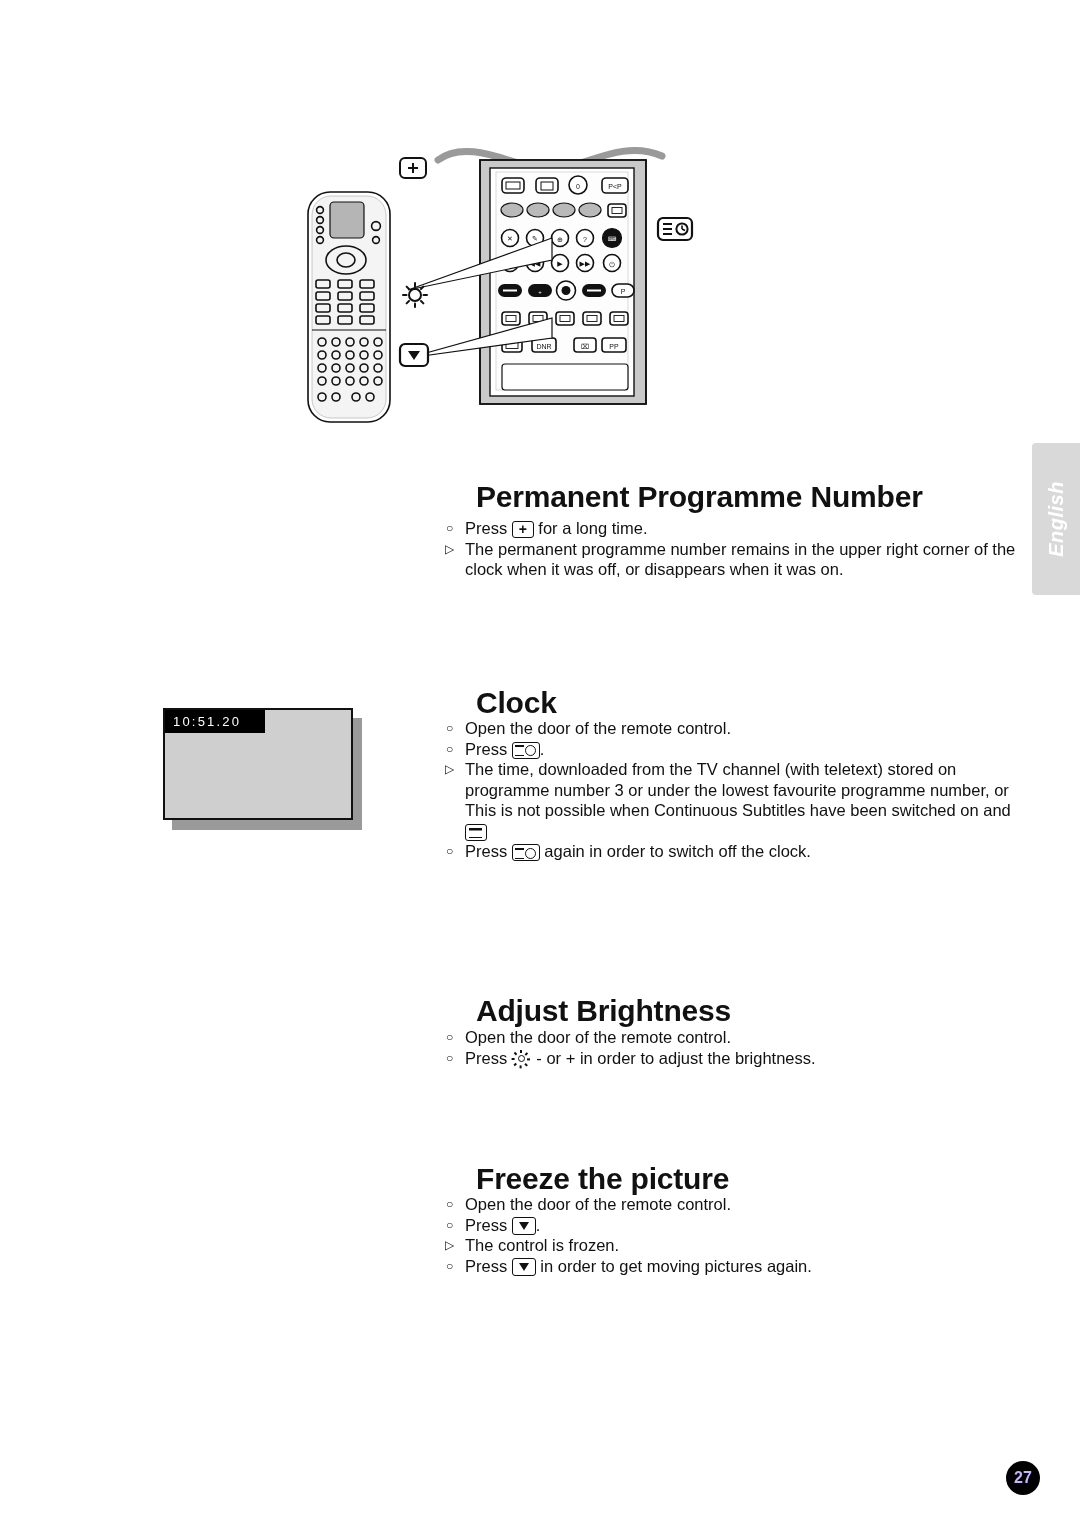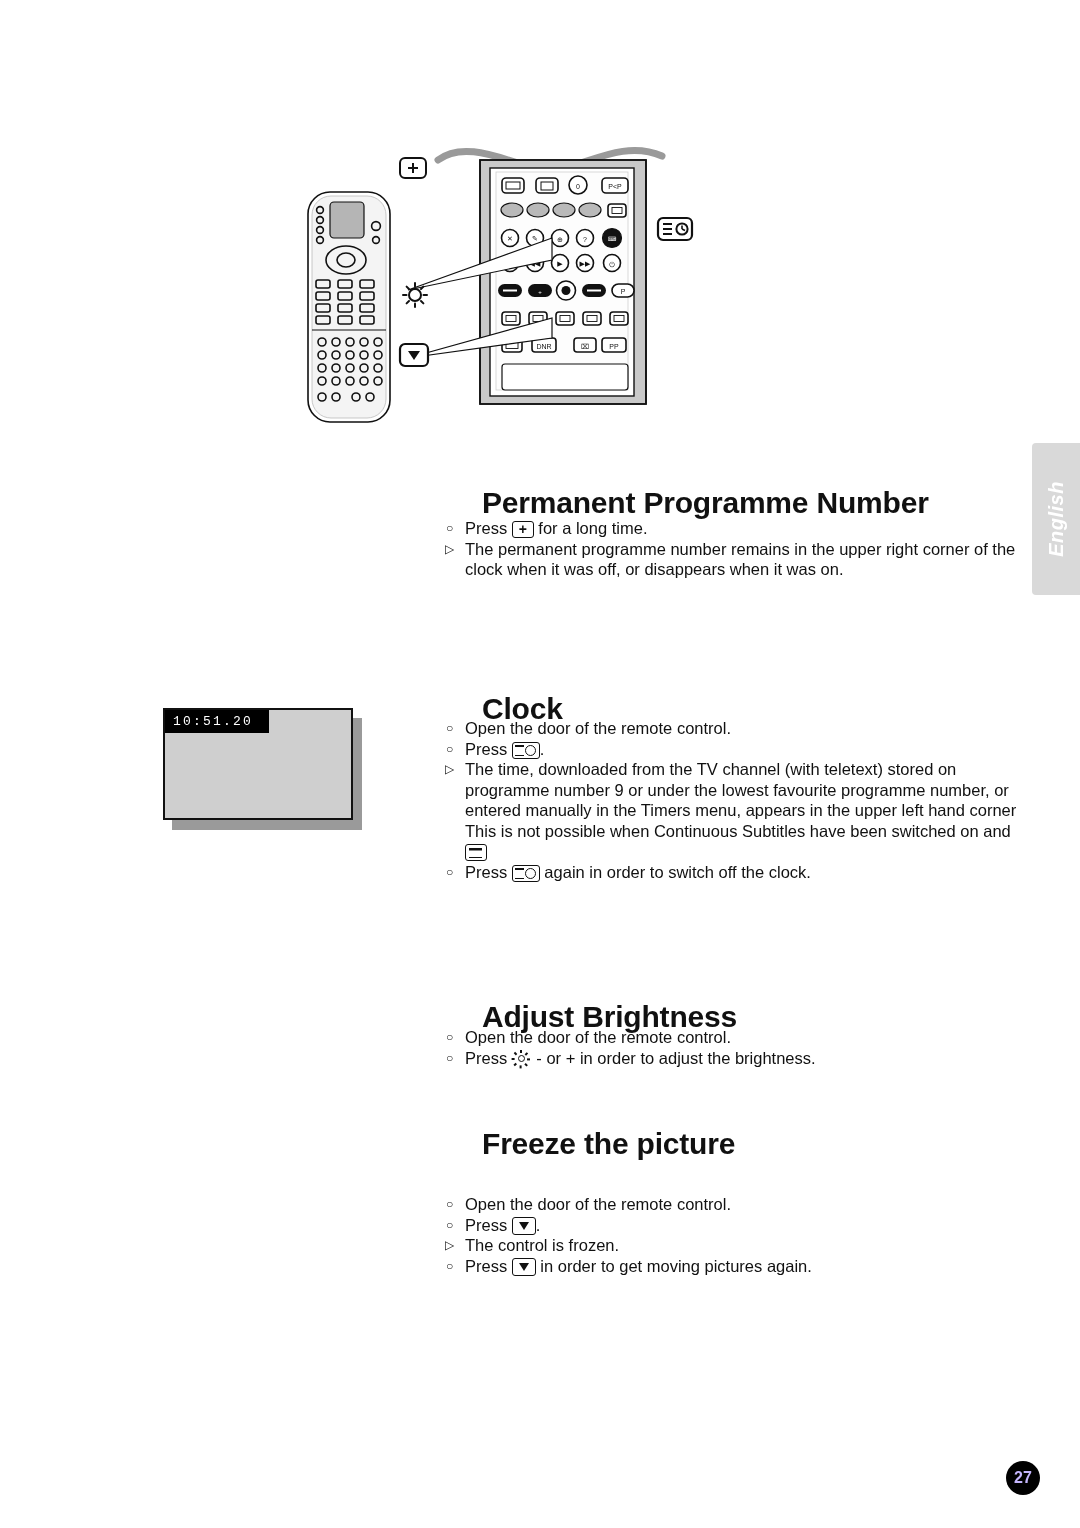--- a/index.html
+++ b/index.html
@@ -58,21 +58,21 @@
   }
 
   
   .heading {
     position: absolute;
     font-weight: bold;
     font-size: 30px;
     letter-spacing: -0.2px;
     color: #111;
   }
-  h1.heading, h2.heading { margin: 16px; text-align: right; }
+  h1.heading, h2.heading { margin: 10px; text-align: right; }
 
   
   .block {
     position: absolute;
     font-size: 16.5px;
     line-height: 20.5px;
     color: #111;
   }
   .line {
     position: relative;
@@ -184,24 +184,24 @@
     width: 190px; height: 112px;
     background: #cfcfcf;
     border: 2px solid #111;
     box-sizing: border-box;
   }
   #clock-time {
     position: absolute;
     left: 0; top: 0;
     background: #000;
     color: #fff;
-    font-family: Liberation Mono, monospace;
+    font-family: Liberation Sans, sans-serif;
     font-size: 13px;
     letter-spacing: 2.2px;
-    padding: 4px 16px 4px 8px;
+    padding: 4px 24px 4px 8px;
   }
 
   
   #page-number {
     position: absolute;
     right: 40px;
     bottom: 33px;
     width: 34px; height: 34px;
     border-radius: 50%;
     background: #000;
@@ -441,22 +441,21 @@
       <span>Open the door of the remote control.</span>
     </div>
     <div class="line">
       <span class="bullet circle">○</span>
       <span>Press </span><span class="ikey clock"></span><span>.</span>
     </div>
     <div class="line">
       <span class="bullet tri">▷</span>
       <span>The time, downloaded from the TV channel (with teletext) stored on</span>
     </div>
-    <div class="cont">programme number 9 or under the lowest favourite programme number, or</div>
-    <div class="cont">entered manually in the Timers menu, appears in the upper left hand corner</div>
+    <div class="cont">programme number 3 or under the lowest favourite programme number, or</div>
     <div class="cont">This is not possible when Continuous Subtitles have been switched on and</div>
     <div class="cont"><span class="ikey teletext"></span></div>
     <div class="line">
       <span class="bullet circle">○</span>
       <span>Press </span><span class="ikey clock"></span><span> again in order to switch off the clock.</span>
     </div>
   </div>
 
   <h2 class="heading" style="left:466px; top:984px;">Adjust Brightness</h2>
 
@@ -464,21 +463,21 @@
     <div class="line">
       <span class="bullet circle">○</span>
       <span>Open the door of the remote control.</span>
     </div>
     <div class="line">
       <span class="bullet circle">○</span>
       <span>Press </span><span class="isun"><span class="core"></span><i style="transform:rotate(0deg)"></i><i style="transform:rotate(45deg)"></i><i style="transform:rotate(90deg)"></i><i style="transform:rotate(135deg)"></i><i style="transform:rotate(180deg)"></i><i style="transform:rotate(225deg)"></i><i style="transform:rotate(270deg)"></i><i style="transform:rotate(315deg)"></i></span><span> - or + in order to adjust the brightness.</span>
     </div>
   </div>
 
-  <h2 class="heading" style="left:466px; top:1111px;">Freeze the picture</h2>
+  <h2 class="heading" style="left:466px; top:1152px;">Freeze the picture</h2>
 
   <div class="block" style="left:443px; top:1194px; width:585px;">
     <div class="line">
       <span class="bullet circle">○</span>
       <span>Open the door of the remote control.</span>
     </div>
     <div class="line">
       <span class="bullet circle">○</span>
       <span>Press </span><span class="ikey freeze"></span><span>.</span>
     </div>

